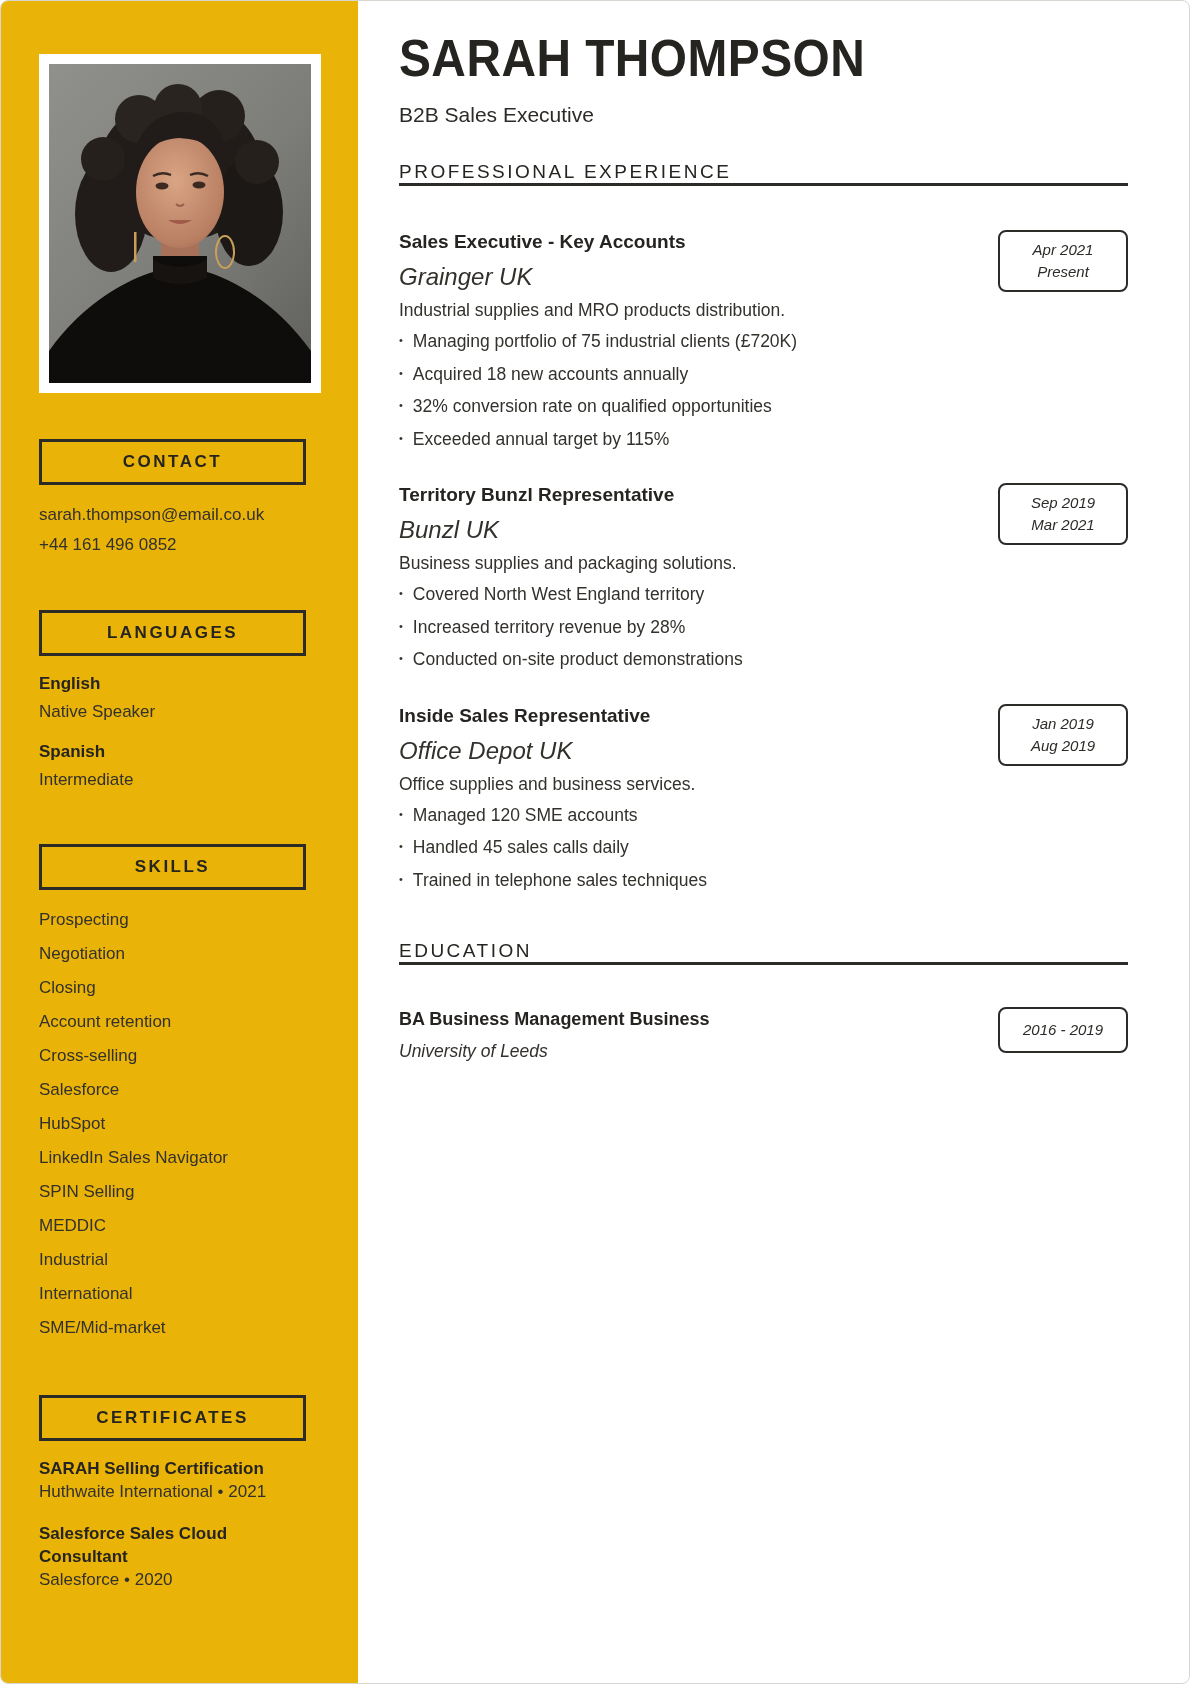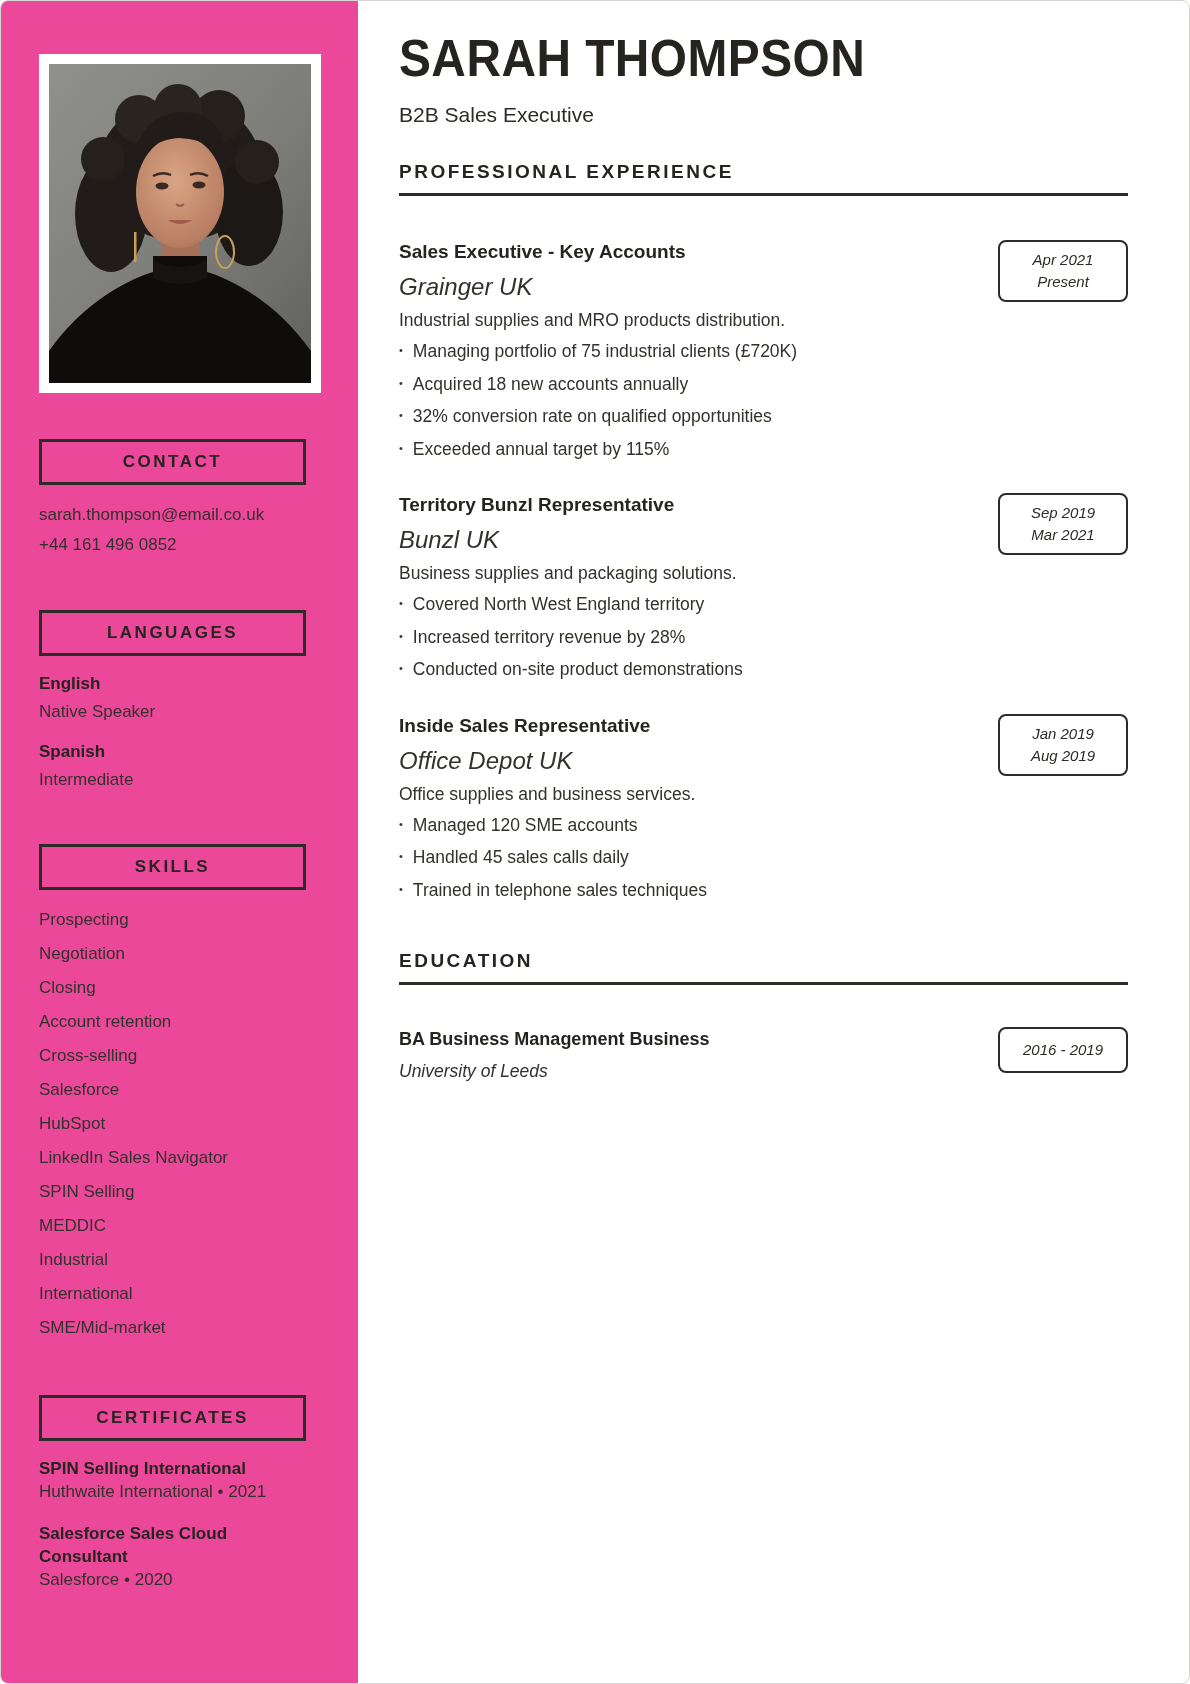--- a/index.html
+++ b/index.html
@@ -11,21 +11,21 @@
     background: #ffffff;
     border: 1px solid #d8d6d0;
     border-radius: 8px;
     overflow: hidden;
     display: flex;
   }
 
   
   .sidebar {
     width: 357px; flex: 0 0 357px;
-    background: #ec4899;
+    background: #eab308;
     padding: 53px 52px 40px 38px;
   }
   .photo-frame {
     background: #ffffff;
     padding: 10px;
     width: 282px; height: 339px;
   }
   .photo-frame svg { display: block; width: 262px; height: 319px; }
 
   .side-header {
@@ -68,24 +68,23 @@
     transform: scaleX(0.92);
     transform-origin: left center;
     white-space: nowrap;
     margin-top: 8px;
   }
   .job-subtitle { margin-top: 16px; font-size: 21px; color: #2d2b27; }
 
   .section-header {
     margin-top: 34px;
     font-size: 19px;
-    font-weight: bold;
+    font-weight: normal;
     letter-spacing: 2.5px;
     color: #262420;
-    padding-bottom: 10px;
     border-bottom: 3px solid #2d2b27;
   }
   .section-header.edu { margin-top: 44px; }
 
   .job { display: flex; margin-top: 44px; }
   .job + .job { margin-top: 28px; }
   .job-left { flex: 1; padding-right: 20px; }
   .job-title { font-size: 19px; font-weight: bold; line-height: 24px; color: #262420; }
   .job-company { margin-top: 9px; font-style: italic; font-size: 24px; color: #33312c; }
   .job-desc { margin-top: 9px; font-size: 17.5px; color: #33312c; }
@@ -222,21 +221,21 @@
           <div>SME/Mid-market</div>
 
       </div>
     </section>
 
     <section class="side-block">
       <div class="side-header">CERTIFICATES</div>
       <div class="cert-list">
 
           <div class="cert-item">
-            <div class="cert-name">SPIN Selling International</div>
+            <div class="cert-name">SARAH Selling Certification</div>
             <div class="cert-issuer">Huthwaite International • 2021</div>
           </div>
 
           <div class="cert-item">
             <div class="cert-name">Salesforce Sales Cloud Consultant</div>
             <div class="cert-issuer">Salesforce • 2020</div>
           </div>
 
       </div>
     </section>

